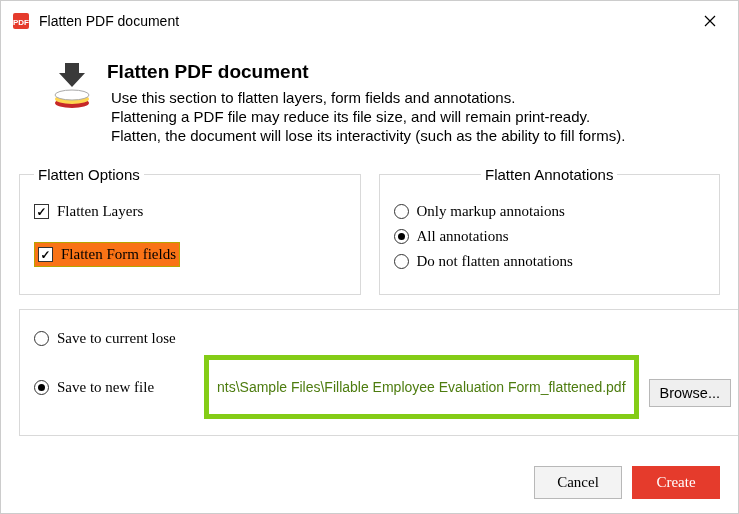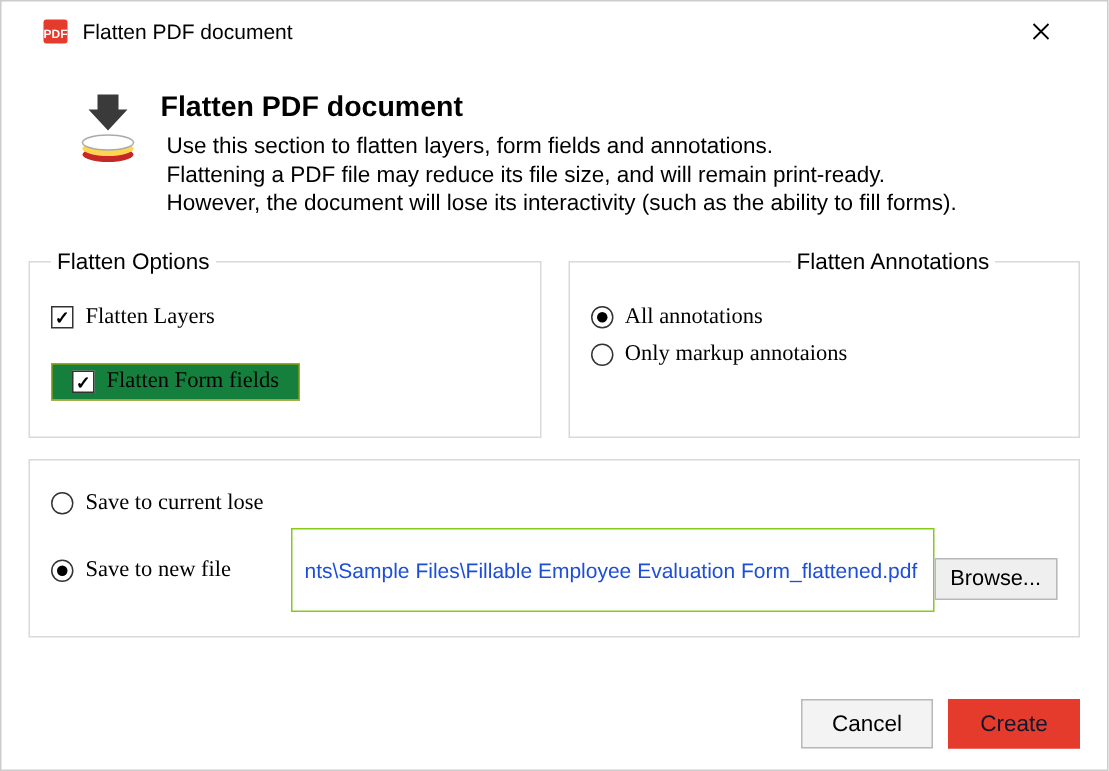--- a/index.html
+++ b/index.html
@@ -10,21 +10,21 @@
     font-family: "Segoe UI", Tahoma, sans-serif;
     font-size: 14.5px;
     color: #000;
     background: #fff;
     border: 1px solid #ccc;
     position: relative;
   }
   .titlebar {
     display: flex;
     align-items: center;
-    padding: 6px 26px;
+    padding: 6px 10px;
     gap: 8px;
   }
   .app-icon {
     width: 20px; height: 20px;
     display: inline-flex; align-items: center; justify-content: center;
   }
   .title-text { font-size: 14px; }
   .close-btn {
     margin-left: auto;
     width: 36px; height: 28px;
@@ -51,26 +51,26 @@
     padding: 12px 14px 16px 14px;
     font-size: 15px;
   }
   legend { padding: 0 4px; font-size: 15px; }
   .row2 {
     display: flex;
     gap: 18px;
     padding: 10px 18px 0 18px;
   }
   .row2 fieldset { flex: 1; }
-  .annotations-title { text-align: center; margin-left: 46px; }
+  .annotations-title { text-align: center; }
   .opt { display: flex; align-items: center; gap: 8px; margin: 8px 0; font-family: Liberation Serif, serif; }
   .opt.hl {
-    background: #15803d;
+    background: #f97316;
     border: 1px solid #b8a400;
-    padding: 3px 13px;
+    padding: 3px 3px;
     display: inline-flex;
     margin-top: 14px;
     justify-content: flex-end;
   }
   .check, .radio {
     width: 15px; height: 15px;
     border: 1px solid #333;
     display: inline-flex; align-items: center; justify-content: center;
     flex-shrink: 0;
     background: #fff;
@@ -79,28 +79,28 @@
   .radio.sel::after {
     content: ""; width: 7px; height: 7px; background: #000; border-radius: 50%;
   }
   .check.sel::after {
     content: "✓"; font-size: 12px; line-height: 1; font-weight: 900; color: #000;
   }
   .save-fs {
     margin: 14px 18px 0 18px;
   }
   .savepath-row {
-    display: flex; align-items: center; margin-top: 4px;
+    display: flex; align-items: center; gap: 10px; margin-top: 4px;
   }
   .path-box {
     flex: 1;
-    border: 1px solid #84cc16;
+    border: 5px solid #84cc16;
     padding: 19px 8px;
     font-size: 14px;
-    color: #1d4ed8;
+    color: #4d7c0f;
     white-space: nowrap;
     overflow: hidden;
   }
   .browse-btn {
     border: 1px solid #b8b8b8;
     background: #efefef;
     padding: 5px 10px;
     font-size: 14.5px;
     margin-top: 12px;
   }
@@ -111,25 +111,26 @@
     display: flex;
     gap: 10px;
   }
   .btn {
     min-width: 88px;
     text-align: center;
     padding: 7px 16px;
     font-size: 15px;
     border: 1px solid #b8b8b8;
     background: #f3f3f3;
+    font-family: Liberation Serif, serif;
   }
   .btn.primary {
     background: #e53b2c;
     border-color: #e53b2c;
-    color: #0f172a;
+    color: #ffffff;
   }
 </style>
 </head>
 <body>
 
 <div class="titlebar">
   <span class="app-icon">
     <svg viewBox="0 0 20 20" width="20" height="20">
       <rect x="2" y="2" width="16" height="16" rx="2" fill="#e53b2c"></rect>
       <text x="10" y="14" text-anchor="middle" font-size="8" fill="#fff" font-family="sans-serif" font-weight="700">PDF</text>
@@ -149,46 +150,50 @@
       <polygon points="21,2 28,2 28,12 34,12 21,26 8,12 14,12 14,2" fill="#3a3a3a"></polygon>
       <ellipse cx="21" cy="42" rx="17" ry="5" fill="#c62828"></ellipse>
       <ellipse cx="21" cy="38" rx="17" ry="5" fill="#ffd54f"></ellipse>
       <ellipse cx="21" cy="34" rx="17" ry="5" fill="#ffffff" stroke="#aaa"></ellipse>
     </svg>
   </div>
   <div>
     <h1>Flatten PDF document</h1>
     <p>Use this section to flatten layers, form fields and annotations.</p>
     <p>Flattening a PDF file may reduce its file size, and will remain print-ready.</p>
-    <p>However, the document will lose its interactivity (such as the ability to fill forms).</p>
+    <p>Flatten, the document will lose its interactivity (such as the ability to fill forms).</p>
   </div>
 </div>
 
 <div class="row2">
   <fieldset>
     <legend>Flatten Options</legend>
     <div class="opt">
       <span class="check sel"></span>
       <span>Flatten Layers</span>
     </div>
     <div class="opt hl">
       <span class="check sel"></span>
       <span>Flatten Form fields</span>
     </div>
   </fieldset>
 
   <fieldset>
     <legend class="annotations-title">Flatten Annotations</legend>
     <div class="opt">
+      <span class="radio"></span>
+      <span>Only markup annotaions</span>
+    </div>
+    <div class="opt">
       <span class="radio sel"></span>
       <span>All annotations</span>
     </div>
     <div class="opt">
       <span class="radio"></span>
-      <span>Only markup annotaions</span>
+      <span>Do not flatten annotations</span>
     </div>
   </fieldset>
 </div>
 
 <fieldset class="save-fs">
   <div class="opt">
     <span class="radio"></span>
     <span>Save to current lose</span>
   </div>
   <div class="savepath-row">

